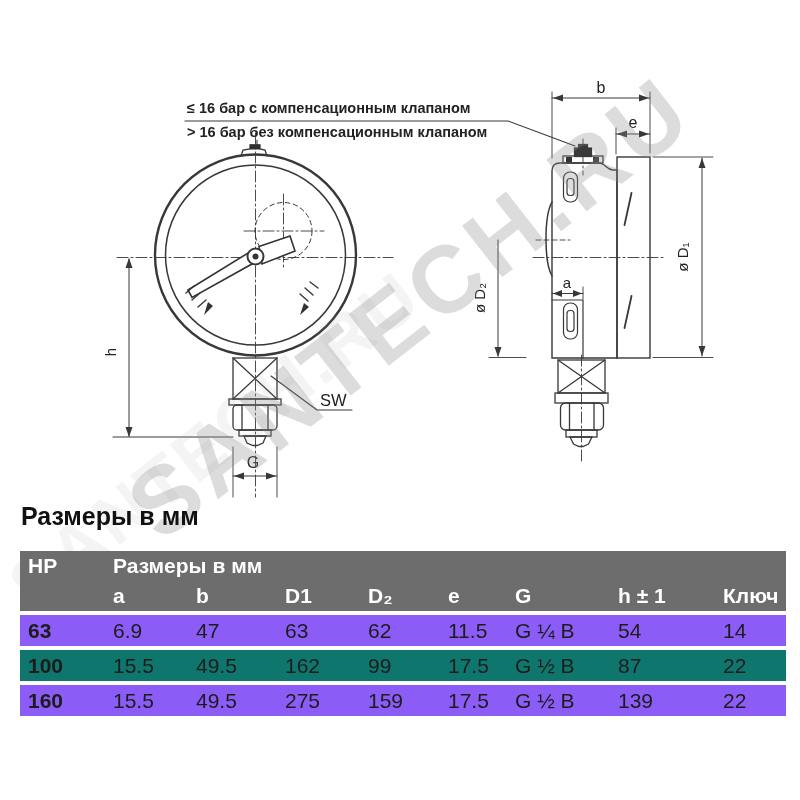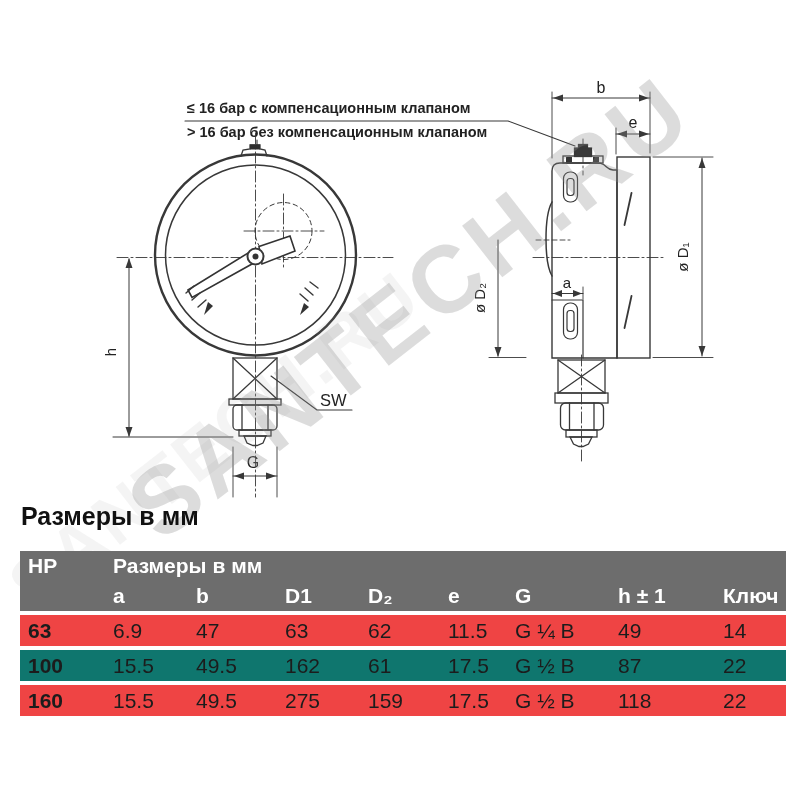--- a/index.html
+++ b/index.html
@@ -21,21 +21,21 @@
   .section-title{position:absolute;left:21px;top:502px;font-size:25px;font-weight:bold;color:#111;z-index:8;}
 
   
   .dim-table{position:absolute;left:20px;top:551px;width:766px;z-index:10;font-size:21px;}
   .thead{background:#6d6d6d;color:#fff;font-weight:bold;}
   .thead-row1{display:grid;grid-template-columns:85px 681px;height:29px;align-items:center;}
   .grid9{display:grid;grid-template-columns:85px 83px 89px 83px 80px 67px 103px 105px 71px;align-items:center;}
   .thead-row2{height:31px;}
   .cell{padding-left:8px;}
   .trow{height:31px;margin-top:4px;}
-  .row-odd{background:#ef4444;}
+  .row-odd{background:#8b5cf6;}
   .row-even{background:#0f766e;}
   .col-nr{font-weight:bold;}
 </style>
 </head>
 <body>
 
 <div class="stage">
 
   <svg width="800" height="500" viewBox="0 0 800 500" style="position:absolute;left:0;top:0;z-index:2;">
     <g stroke="#383838" fill="none" stroke-width="1.3" stroke-linecap="round">
@@ -224,41 +224,41 @@
     </div>
 
     <div class="grid9 trow row-odd">
       <div class="cell col-nr">63</div>
       <div class="cell">6.9</div>
       <div class="cell">47</div>
       <div class="cell">63</div>
       <div class="cell">62</div>
       <div class="cell">11.5</div>
       <div class="cell">G ¼ B</div>
-      <div class="cell">49</div>
+      <div class="cell">54</div>
       <div class="cell">14</div>
     </div>
 
     <div class="grid9 trow row-even">
       <div class="cell col-nr">100</div>
       <div class="cell">15.5</div>
       <div class="cell">49.5</div>
       <div class="cell">162</div>
-      <div class="cell">61</div>
+      <div class="cell">99</div>
       <div class="cell">17.5</div>
       <div class="cell">G ½ B</div>
       <div class="cell">87</div>
       <div class="cell">22</div>
     </div>
 
     <div class="grid9 trow row-odd">
       <div class="cell col-nr">160</div>
       <div class="cell">15.5</div>
       <div class="cell">49.5</div>
       <div class="cell">275</div>
       <div class="cell">159</div>
       <div class="cell">17.5</div>
       <div class="cell">G ½ B</div>
-      <div class="cell">118</div>
+      <div class="cell">139</div>
       <div class="cell">22</div>
     </div>
   </div>
 </div>
 
 </body></html>

